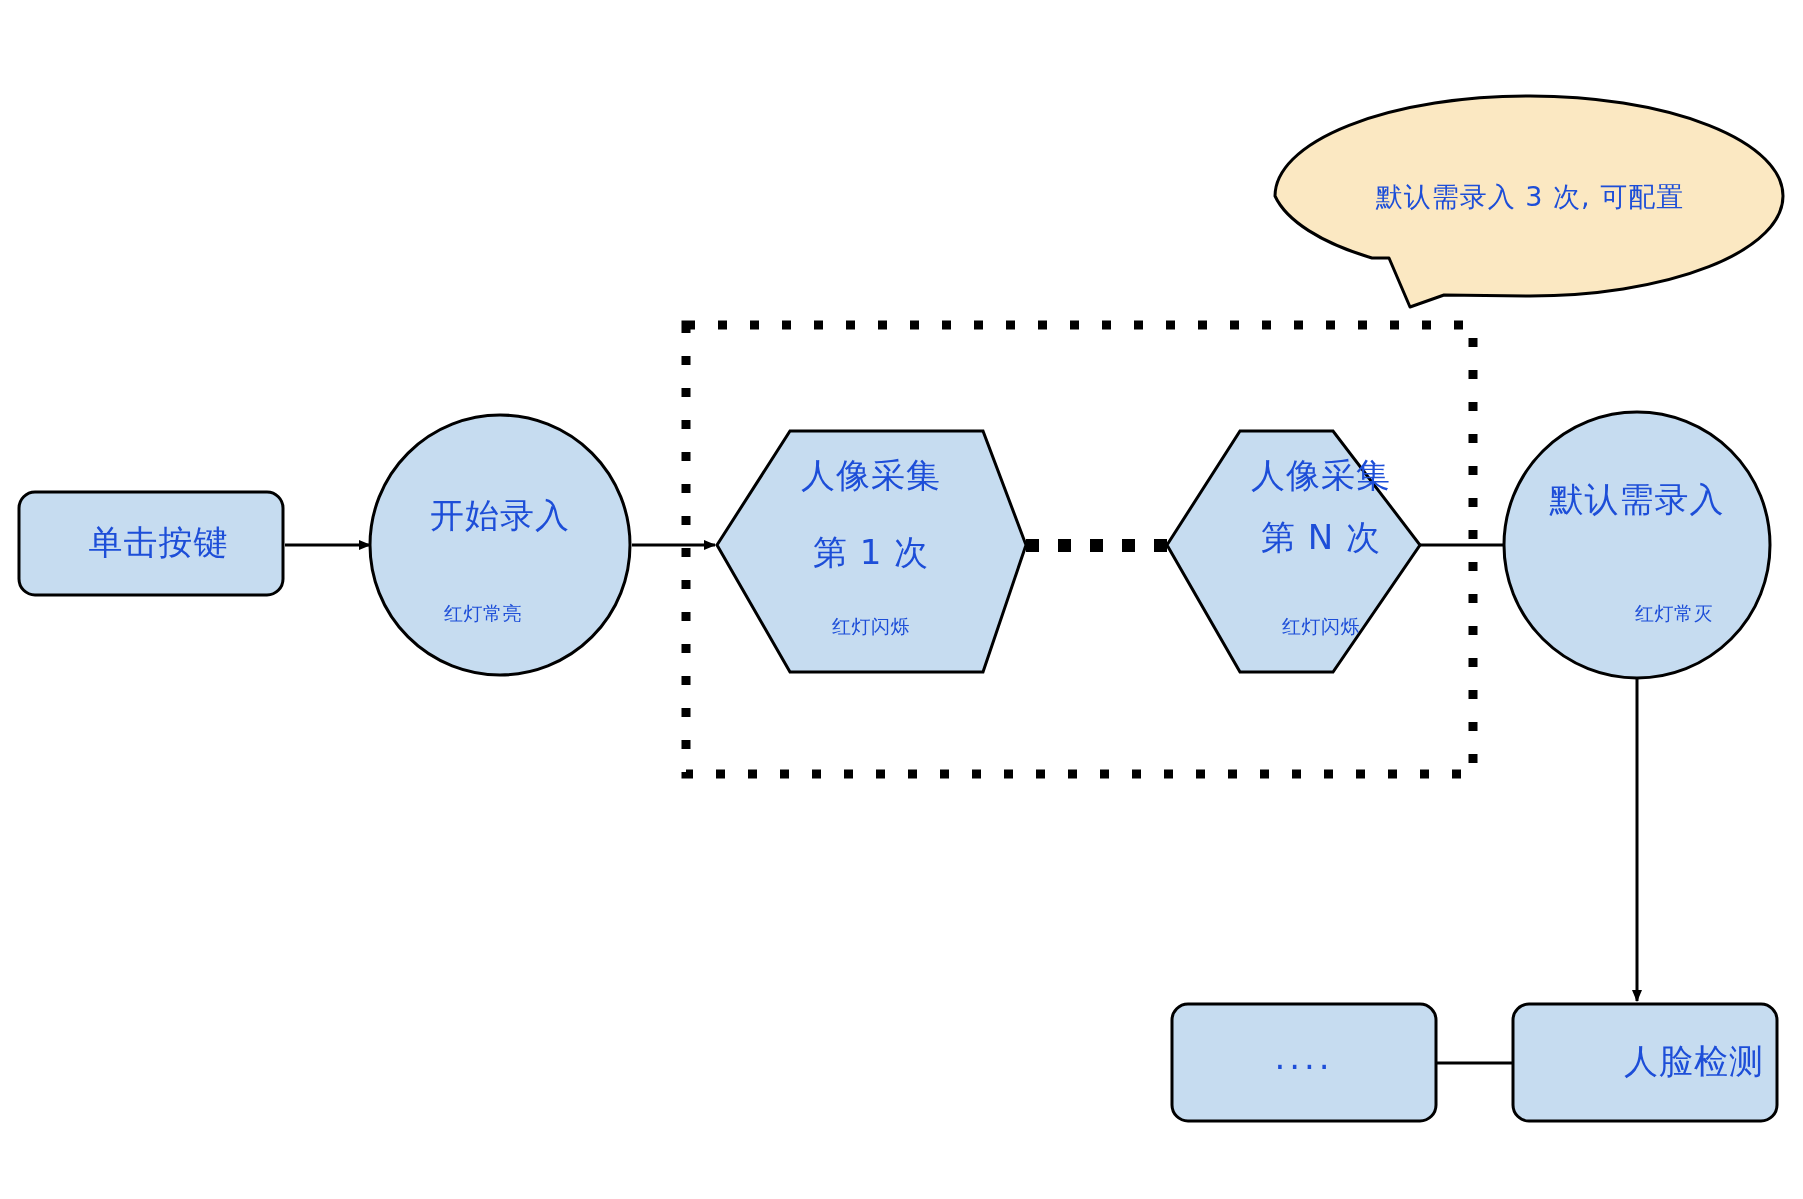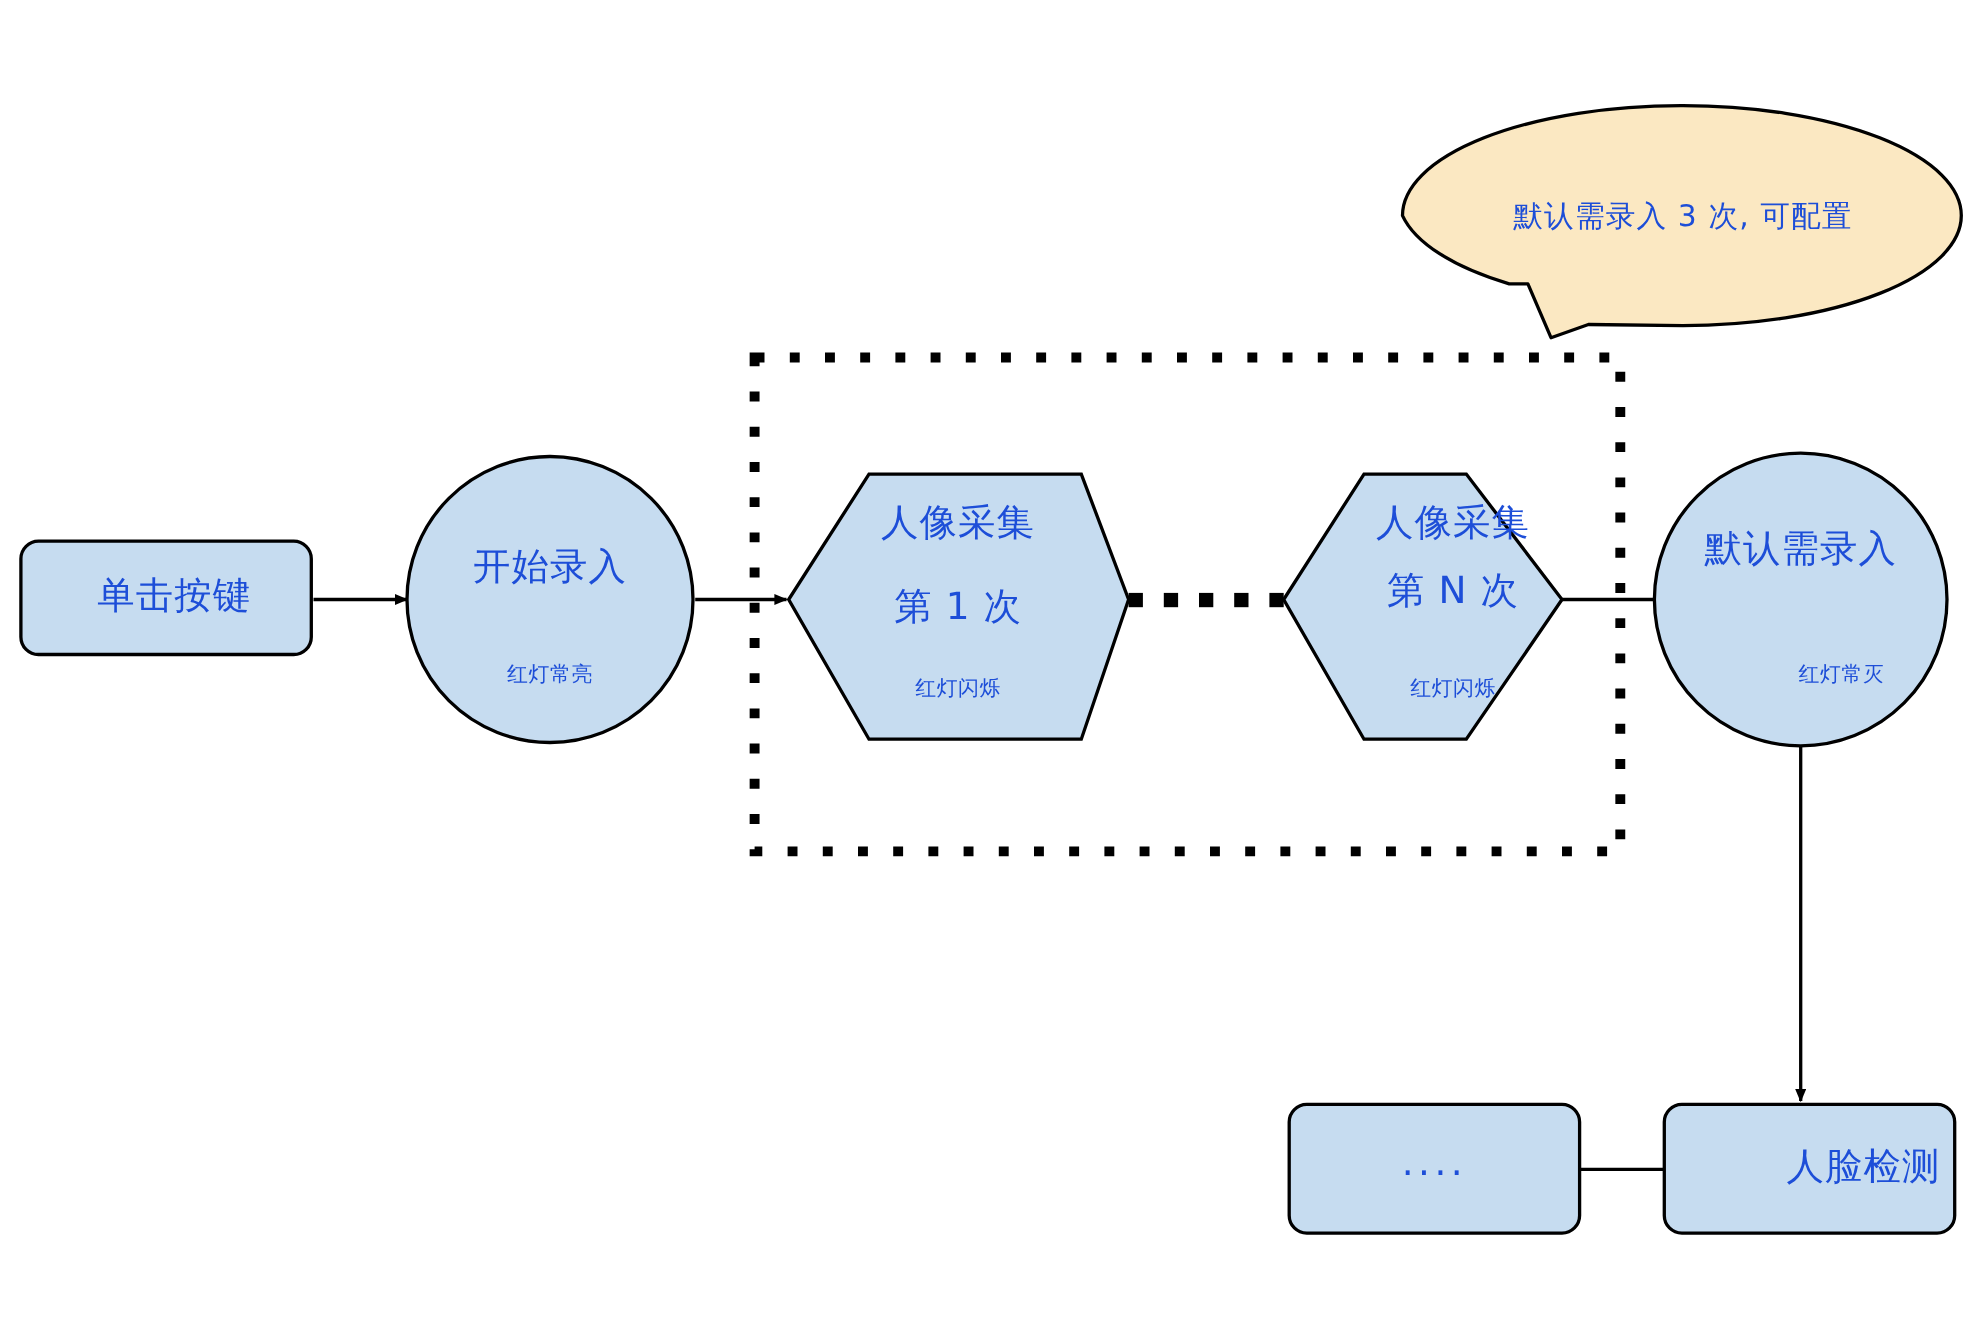--- a/index.html
+++ b/index.html
@@ -100,21 +100,21 @@
              L1410,307
              L1389,258
              L1372,258
              A253,100 0 0 1 1275,196 Z" fill="#fbe8c2" stroke="#000000" stroke-width="3" stroke-linejoin="round"></path>
   </g>
 </svg>
 
 <div class="node-label lbl-main" style="left:19px; top:521px; width:279px;">单击按键</div>
 
 <div class="node-label lbl-main" style="left:370px; top:494px; width:260px;">开始录入</div>
-<div class="node-label lbl-sub" style="left:370px; top:601px; width:260px;">红灯常亮</div>
+<div class="node-label lbl-sub" style="left:353px; top:601px; width:260px;">红灯常亮</div>
 
 <div class="node-label lbl-main" style="left:716px; top:454px; width:310px;">人像采集</div>
 <div class="node-label lbl-main" style="left:716px; top:531px; width:310px;">第 1 次</div>
 <div class="node-label lbl-sub" style="left:716px; top:614px; width:310px;">红灯闪烁</div>
 
 <div class="node-label lbl-main" style="left:1166px; top:454px; width:310px;">人像采集</div>
 <div class="node-label lbl-main" style="left:1166px; top:516px; width:310px;">第 N 次</div>
 <div class="node-label lbl-sub" style="left:1166px; top:614px; width:310px;">红灯闪烁</div>
 
 <div class="node-label lbl-main" style="left:1507px; top:478px; width:260px;">默认需录入</div>

